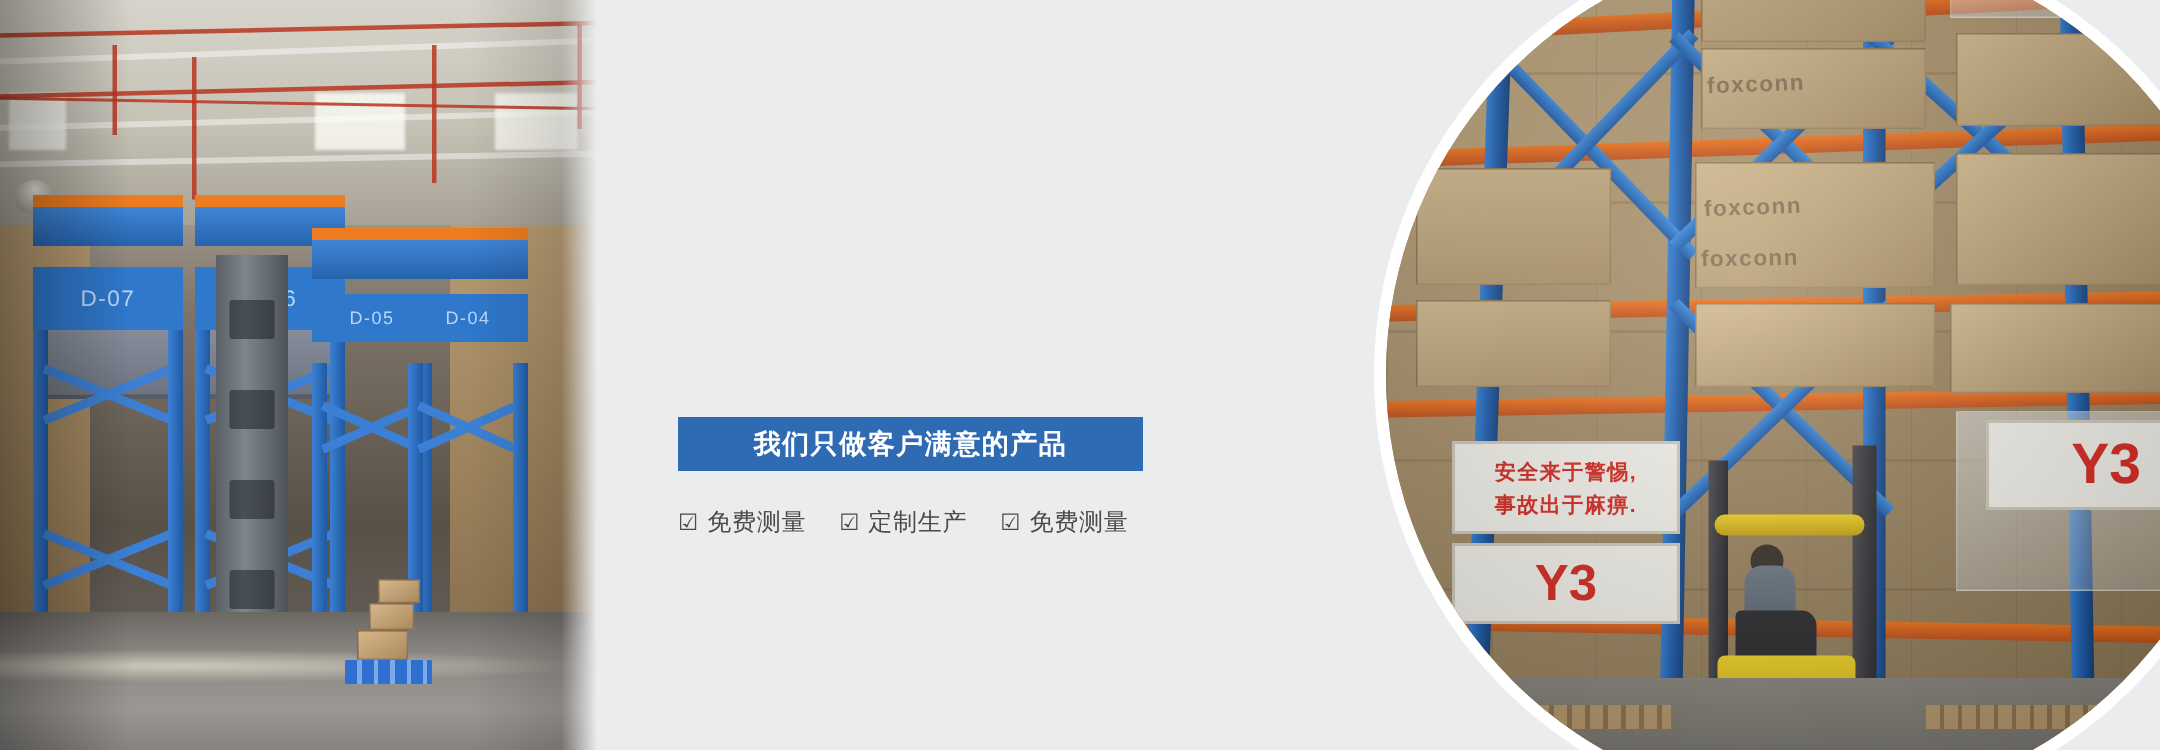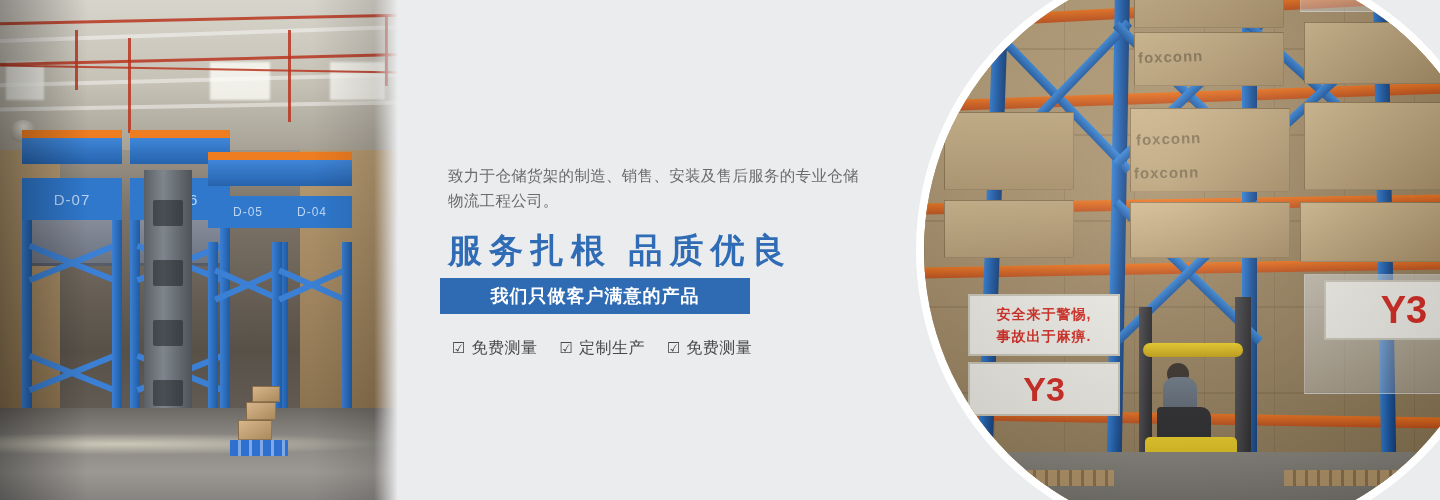--- a/index.html
+++ b/index.html
@@ -118,21 +118,21 @@
   .subtitle {
     position:absolute; left:48px; top:163px; width:420px;
     font-size:15.5px; line-height:25px; color:#6b6b6b; letter-spacing:.3px;
   }
   .slogan {
     position:absolute; left:48px; top:228px;
     font-size:34px; font-weight:bold; color:#2f6cb5; letter-spacing:7px;
     white-space:nowrap;
   }
   .cta {
-    position:absolute; left:40px; top:278px; width:310px; height:36px;
+    position:absolute; left:52px; top:278px; width:310px; height:36px;
     background:#2e6bb3; color:#ffffff; font-size:18px; font-weight:bold; letter-spacing:1px;
     display:flex; align-items:center; justify-content:center; border:none; cursor:pointer;
     font-family:"Liberation Sans","DejaVu Sans",sans-serif;
   }
   .features {
     position:absolute; left:52px; top:338px; display:flex; align-items:center; gap:22px;
   }
   .feature { display:flex; align-items:center; gap:6px; }
   .feature .cb {
     font-size:15px; color:#4a4a4a; line-height:1; font-family:"DejaVu Sans",sans-serif;
@@ -325,22 +325,20 @@
     <div class="lp-bluepallet"></div>
     <div class="lp-box" style="left:238px;bottom:60px;width:34px;height:20px;"></div>
     <div class="lp-box" style="left:246px;bottom:80px;width:30px;height:18px;"></div>
     <div class="lp-box" style="left:252px;bottom:98px;width:28px;height:16px;"></div>
 
     <div class="lp-dark"></div>
     <div class="lp-fade"></div>
   </div>
 
   <div class="center">
-    <p class="subtitle">致力于仓储货架的制造、销售、安装及售后服务的专业仓储物流工程公司。</p>
-    <div class="slogan">服务扎根 品质优良</div>
     <button class="cta">我们只做客户满意的产品</button>
 
     <div class="features">
       <div class="feature">
         <span class="cb">☑</span>
         <span class="ft">免费测量</span>
       </div>
       <div class="feature">
         <span class="cb">☑</span>
         <span class="ft">定制生产</span>

